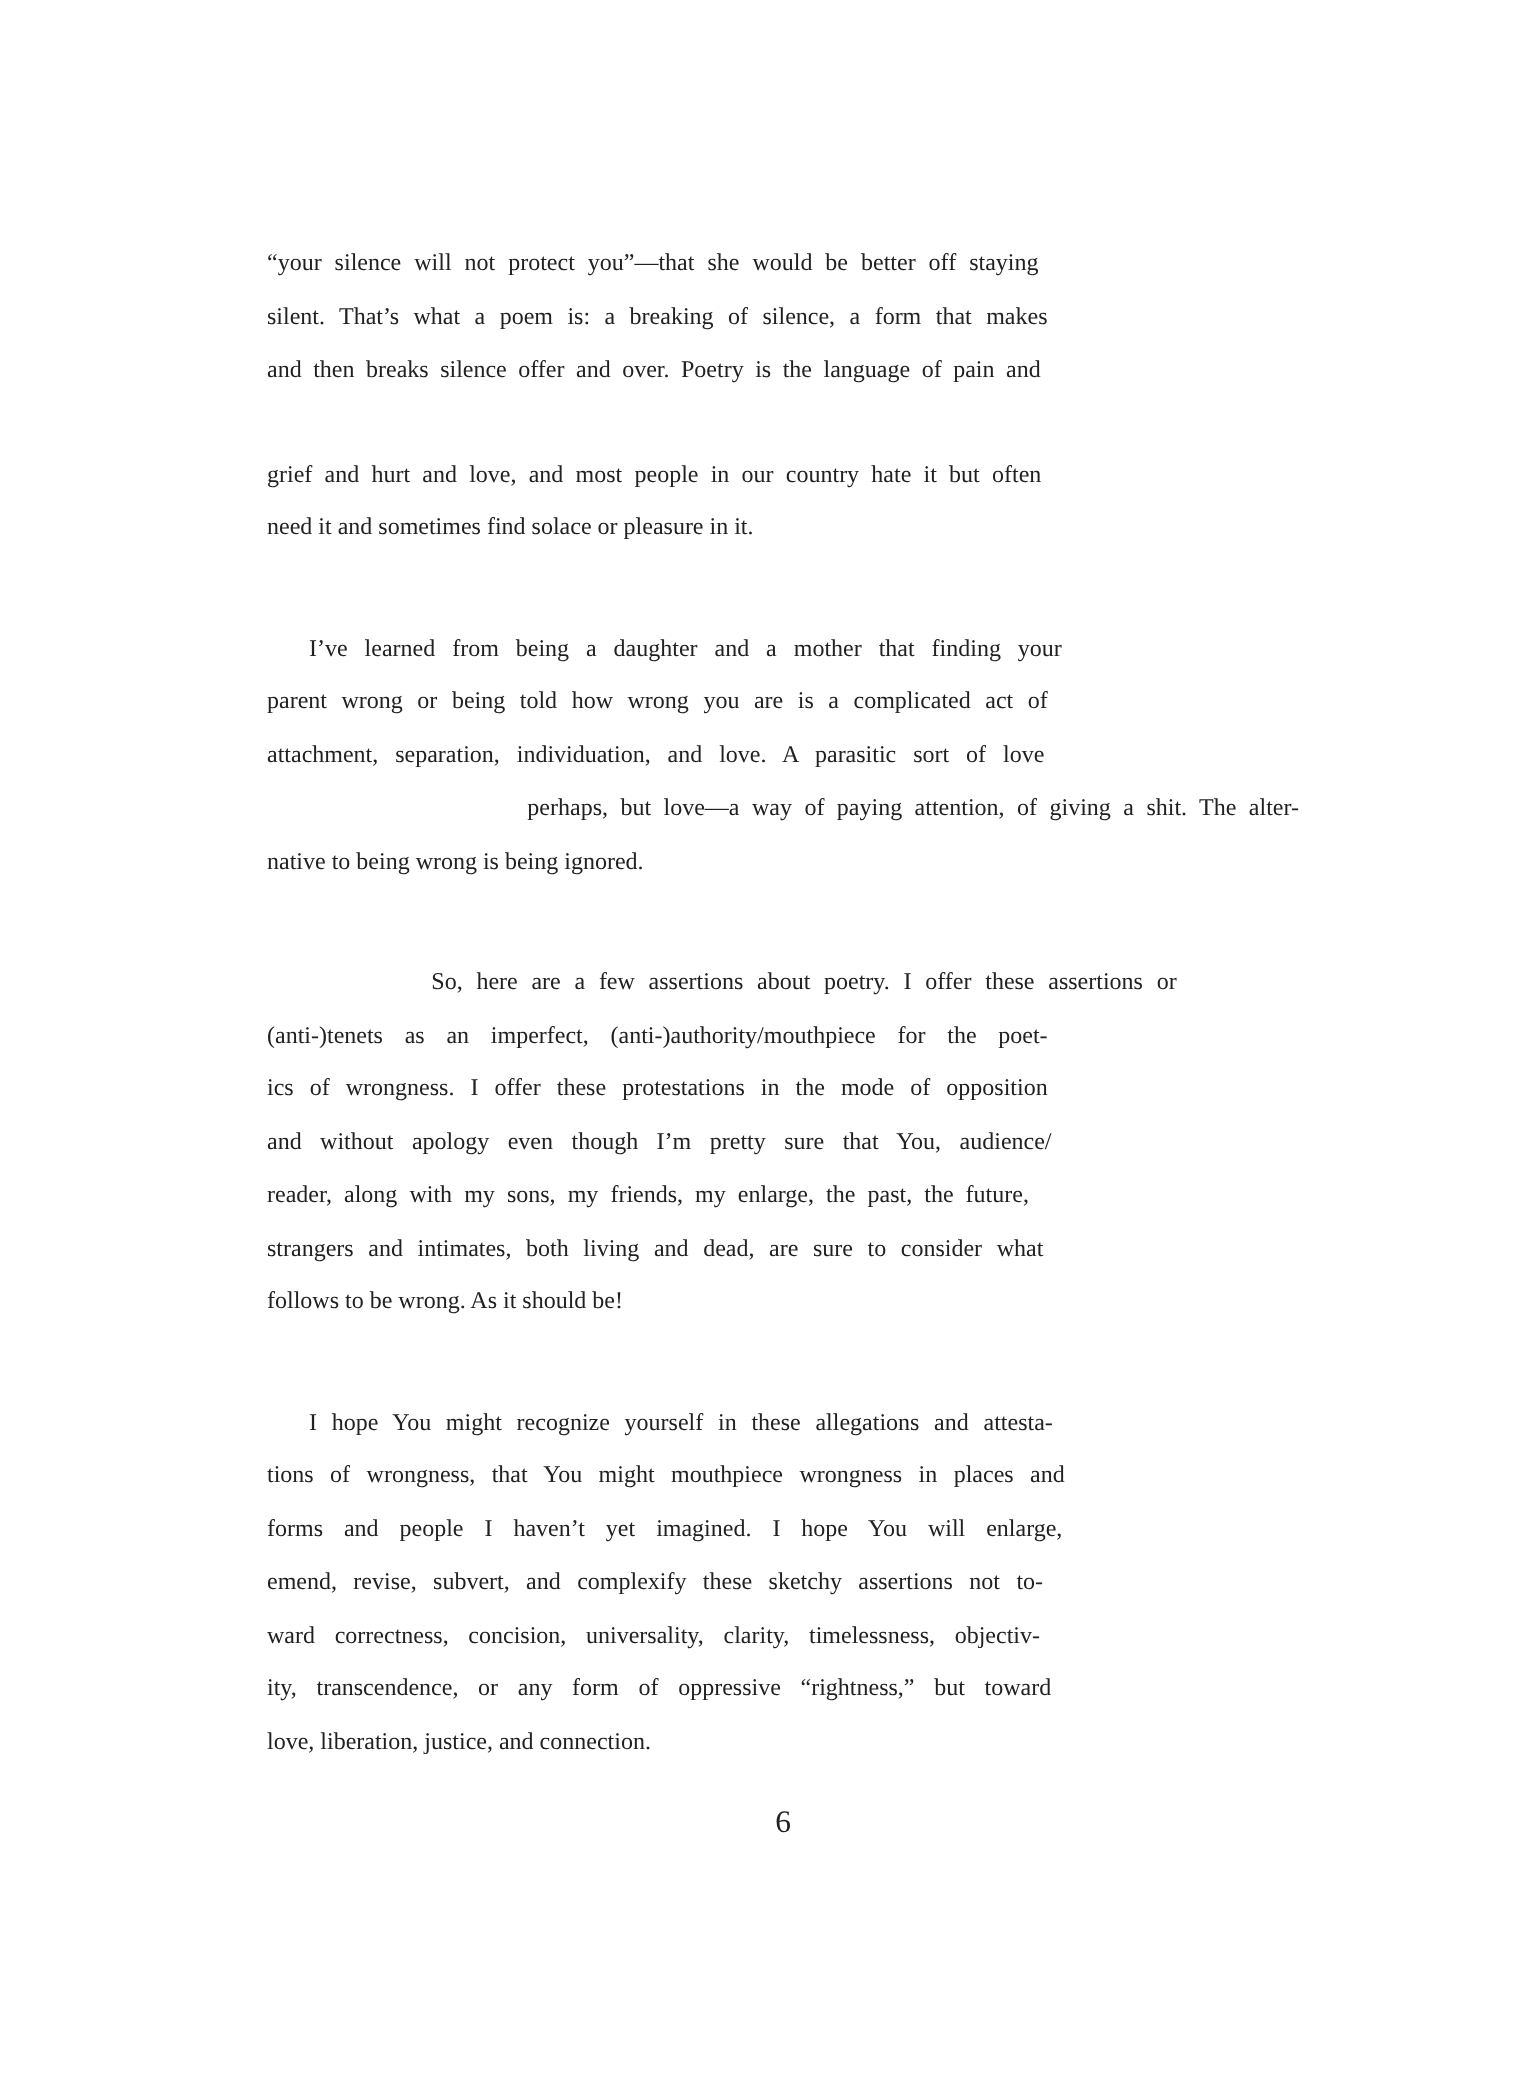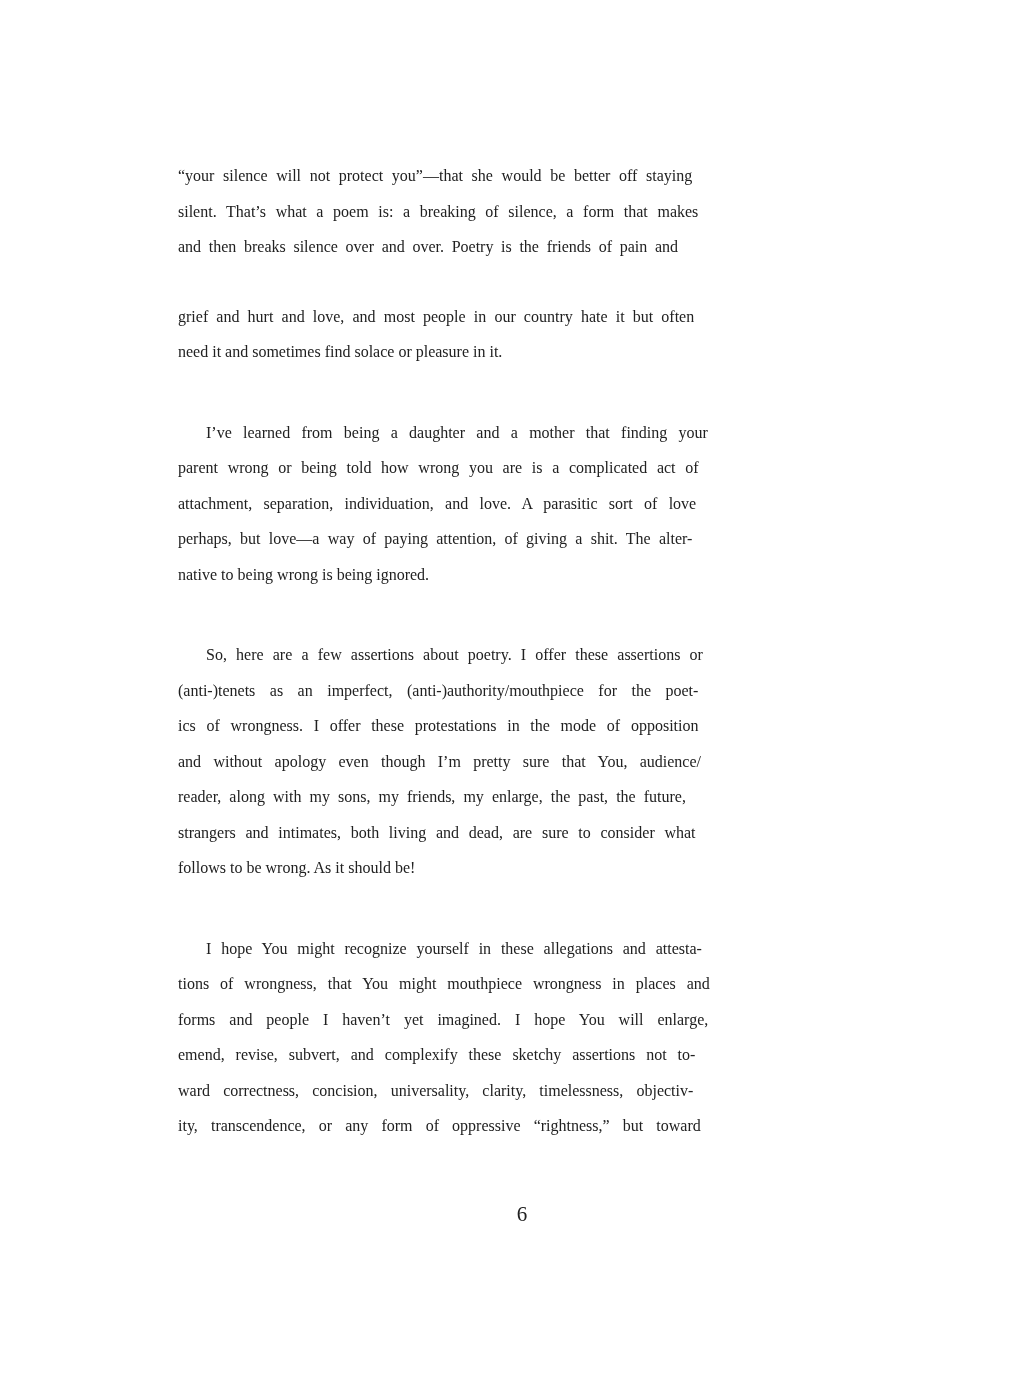--- a/index.html
+++ b/index.html
@@ -47,43 +47,44 @@
     }
   </style>
 </head>
 <body>
 
 <div class="page">
   <div class="text-block">
       <div class="paragraph">
         <div class="line" style="word-spacing: 4.65199px;"><span>“your silence will not protect you”—that she would be better off staying</span></div>
         <div class="line" style="word-spacing: 5.62981px;"><span>silent. That’s what a poem is: a breaking of silence, a form that makes</span></div>
-        <div class="line" style="word-spacing: 3.67428px;"><span>and then breaks silence over and over. Poetry is the friends of pain and</span></div>
+        <div class="line" style="word-spacing: 3.67428px;"><span>and then breaks silence offer and over. Poetry is the language of pain and</span></div>
         <div class="line" style="word-spacing: 4.15067px; margin-top: 34px;"><span>grief and hurt and love, and most people in our country hate it but often</span></div>
         <div class="line last"><span>need it and sometimes find solace or pleasure in it.</span></div>
       </div>
       <div class="paragraph indented">
         <div class="line" style="word-spacing: 7.29688px;"><span>I’ve learned from being a daughter and a mother that finding your</span></div>
         <div class="line" style="word-spacing: 5.69351px;"><span>parent wrong or being told how wrong you are is a complicated act of</span></div>
         <div class="line" style="word-spacing: 7.2691px;"><span>attachment, separation, individuation, and love. A parasitic sort of love</span></div>
-        <div class="line" style="word-spacing: 4.30078px;"><span>perhaps, but love—a way of paying attention, of giving a shit. The alter-</span></div>
+        <div class="line" style="word-spacing: 4.30078px; text-align: right;"><span>perhaps, but love—a way of paying attention, of giving a shit. The alter-</span></div>
         <div class="line last"><span>native to being wrong is being ignored.</span></div>
       </div>
       <div class="paragraph indented">
-        <div class="line" style="word-spacing: 5.16016px;"><span>So, here are a few assertions about poetry. I offer these assertions or</span></div>
+        <div class="line" style="word-spacing: 5.16016px; text-align: center;"><span>So, here are a few assertions about poetry. I offer these assertions or</span></div>
         <div class="line" style="word-spacing: 10.4955px;"><span>(anti-)tenets as an imperfect, (anti-)authority/mouthpiece for the poet-</span></div>
         <div class="line" style="word-spacing: 6.70312px;"><span>ics of wrongness. I offer these protestations in the mode of opposition</span></div>
         <div class="line" style="word-spacing: 8.31094px;"><span>and without apology even though I’m pretty sure that You, audience/</span></div>
         <div class="line" style="word-spacing: 4.04557px;"><span>reader, along with my sons, my friends, my enlarge, the past, the future,</span></div>
         <div class="line" style="word-spacing: 5.72727px;"><span>strangers and intimates, both living and dead, are sure to consider what</span></div>
         <div class="line last"><span>follows to be wrong. As it should be!</span></div>
       </div>
       <div class="paragraph indented">
         <div class="line" style="word-spacing: 5.82031px;"><span>I hope You might recognize yourself in these allegations and attesta-</span></div>
         <div class="line" style="word-spacing: 6.96406px;"><span>tions of wrongness, that You might mouthpiece wrongness in places and</span></div>
         <div class="line" style="word-spacing: 9.96307px;"><span>forms and people I haven’t yet imagined. I hope You will enlarge,</span></div>
         <div class="line" style="word-spacing: 6.93056px;"><span>emend, revise, subvert, and complexify these sketchy assertions not to-</span></div>
         <div class="line" style="word-spacing: 9.14583px;"><span>ward correctness, concision, universality, clarity, timelessness, objectiv-</span></div>
         <div class="line" style="word-spacing: 9.13021px;"><span>ity, transcendence, or any form of oppressive “rightness,” but toward</span></div>
+        <div class="line last"><span>love, liberation, justice, and connection.</span></div>
       </div>
     </div>
   <div class="folio">6</div>
 </div>
 
 </body></html>

